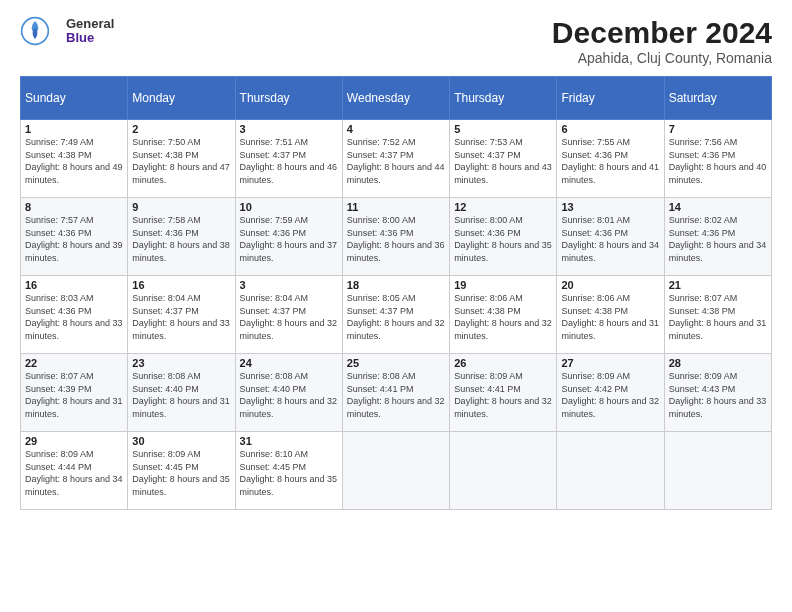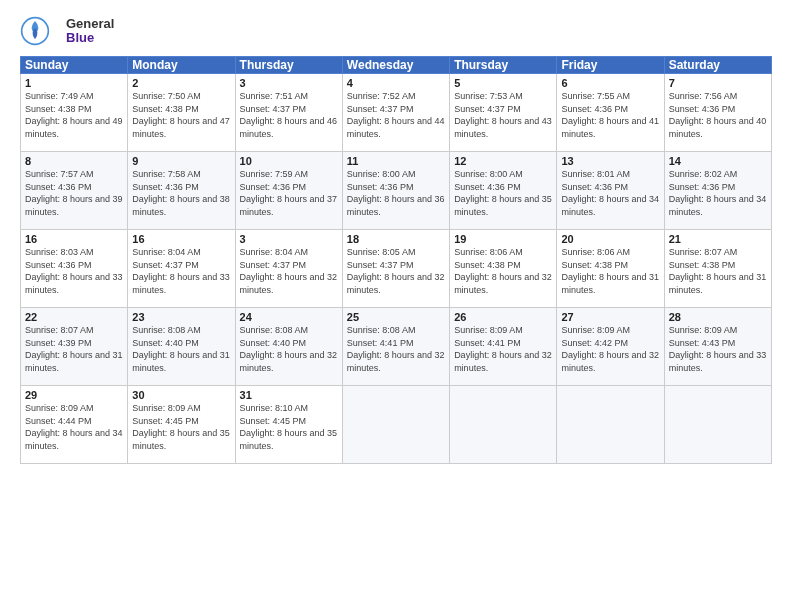--- a/index.html
+++ b/index.html
@@ -55,22 +55,22 @@
     }
     .calendar {
       width: 100%;
       border-collapse: collapse;
       table-layout: fixed;
     }
     .calendar thead tr th {
       background: #3a6bbf;
       color: #fff;
       font-size: 12px;
-      font-weight: bold;
-      padding: 1px 4px;
+      font-weight: normal;
+      padding: 14px 4px;
       text-align: left;
       border: 1px solid #5080cf;
     }
     .calendar tbody tr td {
       vertical-align: top;
       border: 1px solid #ccc;
       padding: 3px 4px;
       font-size: 9.5px;
       color: #333;
       background: #fff;
@@ -105,20 +105,24 @@
       <svg class="logo-icon" viewBox="0 0 36 36">
         <circle cx="18" cy="18" r="16" fill="none" stroke="#4a90d9" stroke-width="2"></circle>
         <path d="M18 6 Q26 14 18 22 Q10 14 18 6Z" fill="#4a90d9"></path>
         <path d="M18 14 Q24 20 18 28 Q12 20 18 14Z" fill="#3a6bbf"></path>
       </svg>
       <div class="logo-text">
         <span>General</span>
         <span>Blue</span>
       </div>
     </div>
+    <div class="title-block">
+      <div class="main-title">December 2024</div>
+      <div class="sub-title">Apahida, Cluj County, Romania</div>
+    </div>
   </div>
 
   <table class="calendar">
     <thead>
       <tr>
         <th>Sunday</th>
         <th>Monday</th>
         <th>Thursday</th>
         <th>Wednesday</th>
         <th>Thursday</th>

